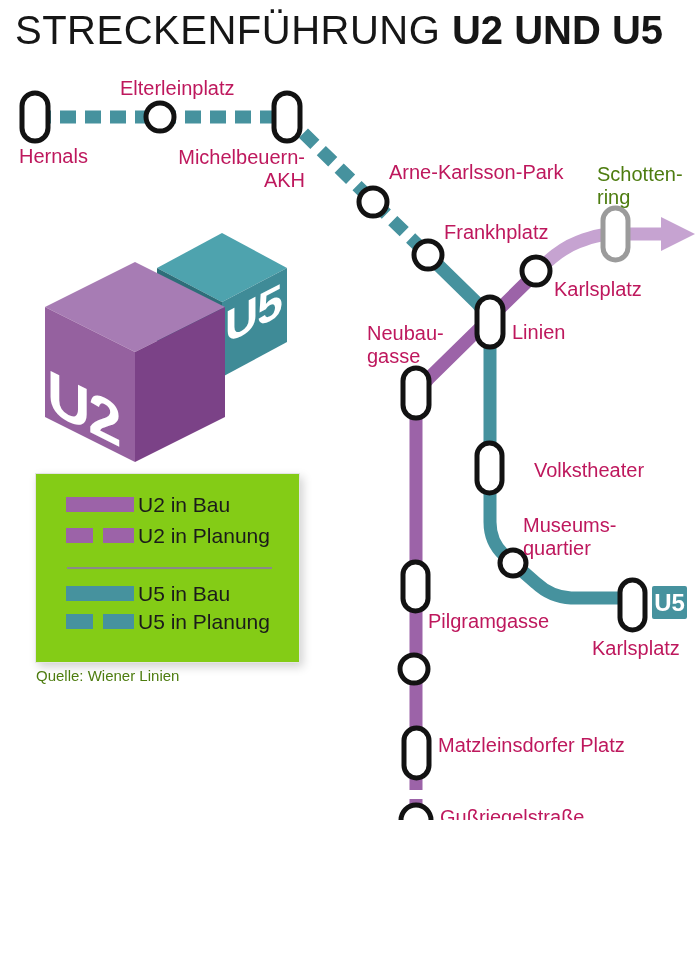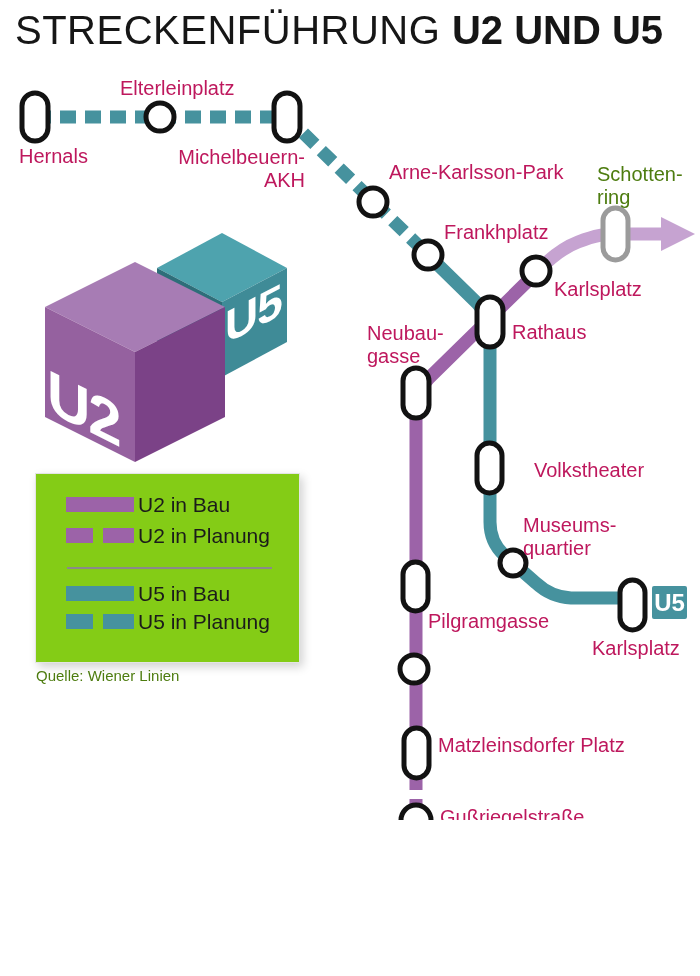--- a/index.html
+++ b/index.html
@@ -116,21 +116,21 @@
 
   <div class="lbl" id="lbl-hernals">Hernals</div>
   <div class="lbl" id="lbl-elterleinplatz">Elterleinplatz</div>
   <div class="lbl right" id="lbl-michelbeuern">Michelbeuern-
 AKH</div>
   <div class="lbl" id="lbl-arne">Arne-Karlsson-Park</div>
   <div class="lbl gray" id="lbl-schottenring">Schotten-
 ring</div>
   <div class="lbl" id="lbl-frankhplatz">Frankhplatz</div>
   <div class="lbl" id="lbl-schottentor">Karlsplatz</div>
-  <div class="lbl" id="lbl-rathaus">Rathaus</div>
+  <div class="lbl" id="lbl-rathaus">Linien</div>
   <div class="lbl" id="lbl-neubaugasse">Neubau-
 gasse</div>
   <div class="lbl" id="lbl-volkstheater">Volkstheater</div>
   <div class="lbl" id="lbl-museumsquartier">Museums-
 quartier</div>
   <div class="lbl" id="lbl-karlsplatz">Karlsplatz</div>
   <div class="lbl" id="lbl-pilgramgasse">Pilgramgasse</div>
   <div class="lbl" id="lbl-matzleinsdorfer">Matzleinsdorfer Platz</div>
   <div class="lbl" id="lbl-gussriegelstrasse">Gußriegelstraße</div>
   <div class="lbl" id="lbl-wienerberg">Wienerberg</div>

